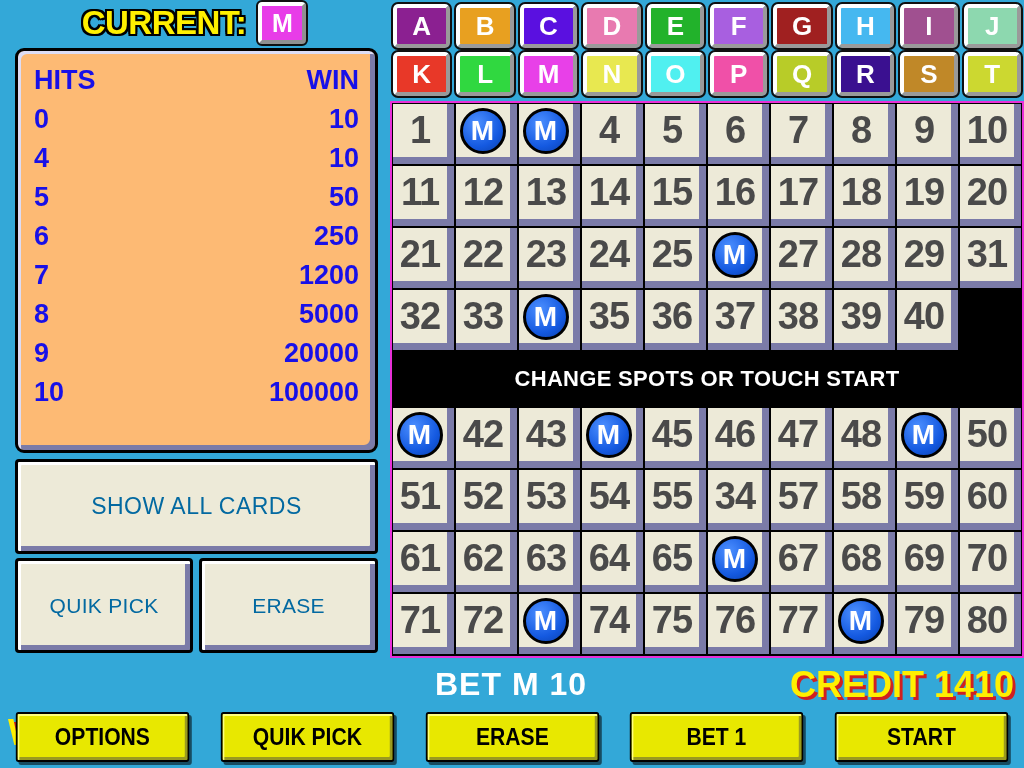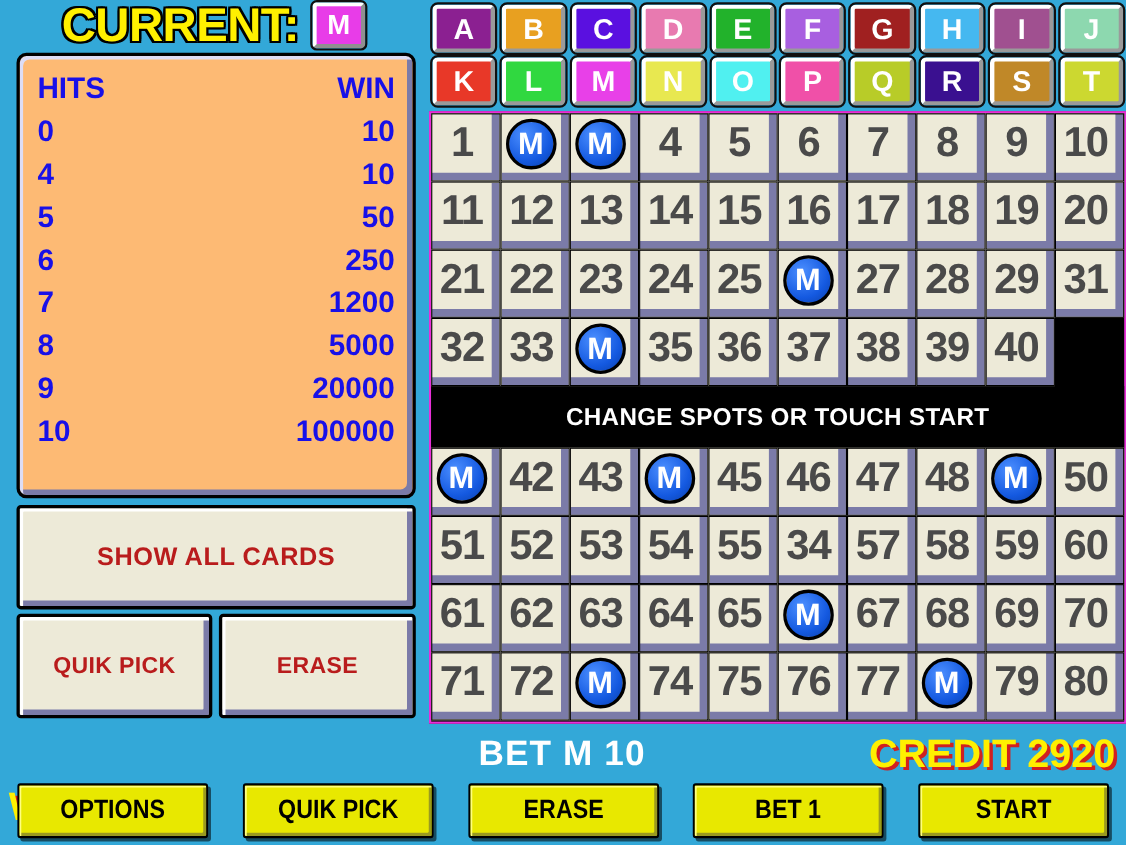--- a/index.html
+++ b/index.html
@@ -25,21 +25,21 @@
   #current-row {
     position: absolute;
     left: 0; top: 0;
     width: 388px; height: 46px;
     display: flex;
     align-items: center;
     justify-content: center;
     gap: 12px;
   }
   #current-label {
-    font-size: 43px;
+    font-size: 33px;
     font-weight: bold;
     color: #FFF000;
     letter-spacing: -0.5px;
     text-shadow:
       -2px -2px 0 #000, 2px -2px 0 #000,
       -2px  2px 0 #000, 2px  2px 0 #000,
        0px -2px 0 #000, 0px  2px 0 #000,
       -2px  0px 0 #000, 2px  0px 0 #000;
   }
   #current-card-badge {
@@ -80,22 +80,22 @@
     color: #1810E8;
   }
   .pay-row.header { font-size: 27px; }
 
   
   .cream-btn {
     background: #EDEAD8;
     border: 3px solid #000000;
     border-radius: 4px;
     box-shadow: inset 3px 3px 0 #FFFFFF, inset -5px -5px 0 #7B7BA8;
-    color: #b91c1c;
-    font-weight: bold;
+    color: #0369a1;
+    font-weight: normal;
     display: flex;
     align-items: center;
     justify-content: center;
     text-align: center;
   }
   #show-all-cards-btn {
     position: absolute;
     left: 15px; top: 459px;
     width: 363px; height: 95px;
     font-size: 23px;
@@ -631,21 +631,21 @@
               <span class="num-text">80</span>
             </div>
           </div>
       </div>
     </div>
   </div>
 
   <div id="status-bar">
     <span id="win-display" class="status-yellow">WIN 60</span>
     <span id="bet-display">BET  M  10</span>
-    <span id="credit-display" class="status-yellow">CREDIT 2920</span>
+    <span id="credit-display" class="status-yellow">CREDIT 1410</span>
   </div>
 
   <div id="bottom-bar">
       <div class="bottom-cell">
         <div class="yellow-btn">OPTIONS</div>
       </div>
       <div class="bottom-cell">
         <div class="yellow-btn">QUIK PICK</div>
       </div>
       <div class="bottom-cell">

